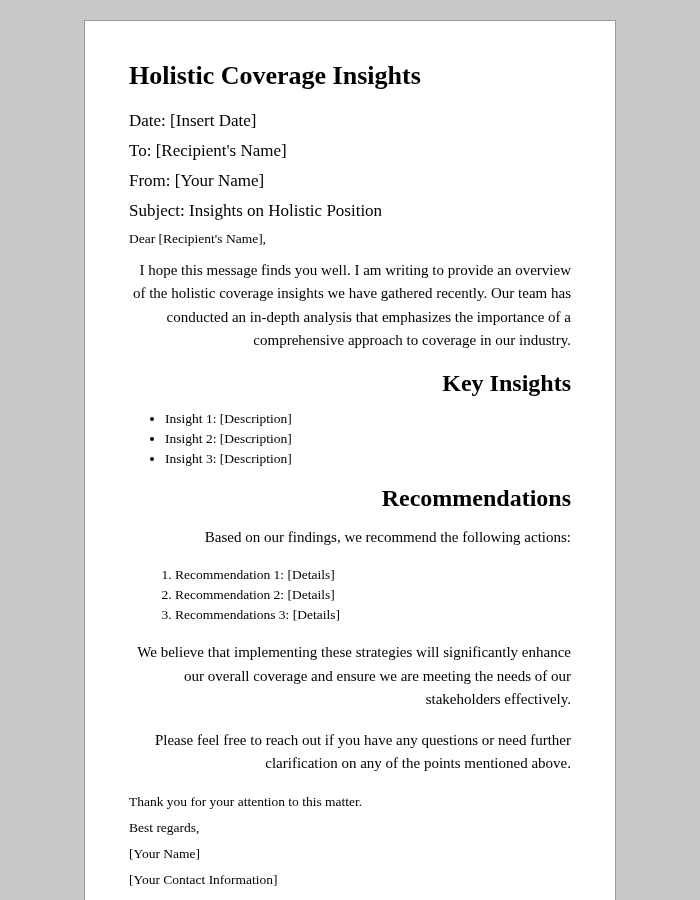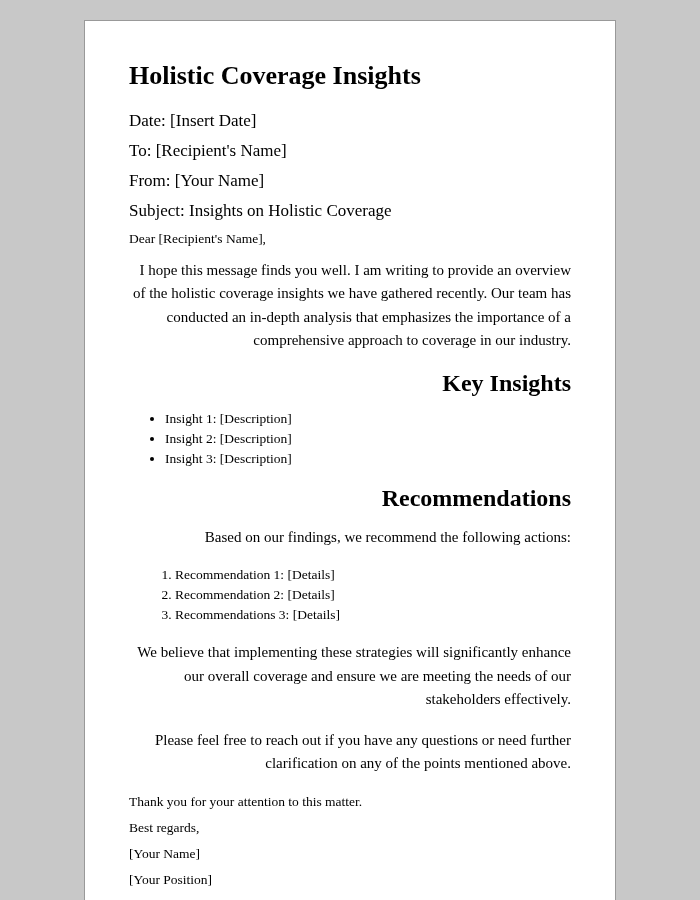--- a/index.html
+++ b/index.html
@@ -99,21 +99,21 @@
 <div class="page-container">
 
   <h1 class="doc-title">Holistic Coverage Insights</h1>
 
   <p class="meta-line">Date: [Insert Date]</p>
 
   <p class="meta-line">To: [Recipient's Name]</p>
 
   <p class="meta-line">From: [Your Name]</p>
 
-  <p class="meta-line">Subject: Insights on Holistic Coverage</p>
+  <p class="meta-line">Subject: Insights on Holistic Position</p>
 
   <p class="greeting">Dear [Recipient's Name],</p>
 
   <p class="body-paragraph">I hope this message finds you well. I am writing to provide an overview of the holistic coverage insights we have gathered recently. Our team has conducted an in-depth analysis that emphasizes the importance of a comprehensive approach to coverage in our industry.</p>
 
   <h2 class="section-heading">Key Insights</h2>
 
   <ul class="bullet-list">
     <li class="list-item">Insight 1: [Description]</li>
     <li class="list-item">Insight 2: [Description]</li>
@@ -133,17 +133,16 @@
   <p class="body-paragraph">We believe that implementing these strategies will significantly enhance our overall coverage and ensure we are meeting the needs of our stakeholders effectively.</p>
 
   <p class="body-paragraph">Please feel free to reach out if you have any questions or need further clarification on any of the points mentioned above.</p>
 
   <p class="closing-section">Thank you for your attention to this matter.</p>
 
   <p class="closing-section">Best regards,</p>
 
   <p class="closing-section">[Your Name]</p>
 
-  <p class="closing-section">[Your Position]</p>
 
   <p class="closing-section">[Your Contact Information]</p>
 
 </div>
 
 </body></html>

